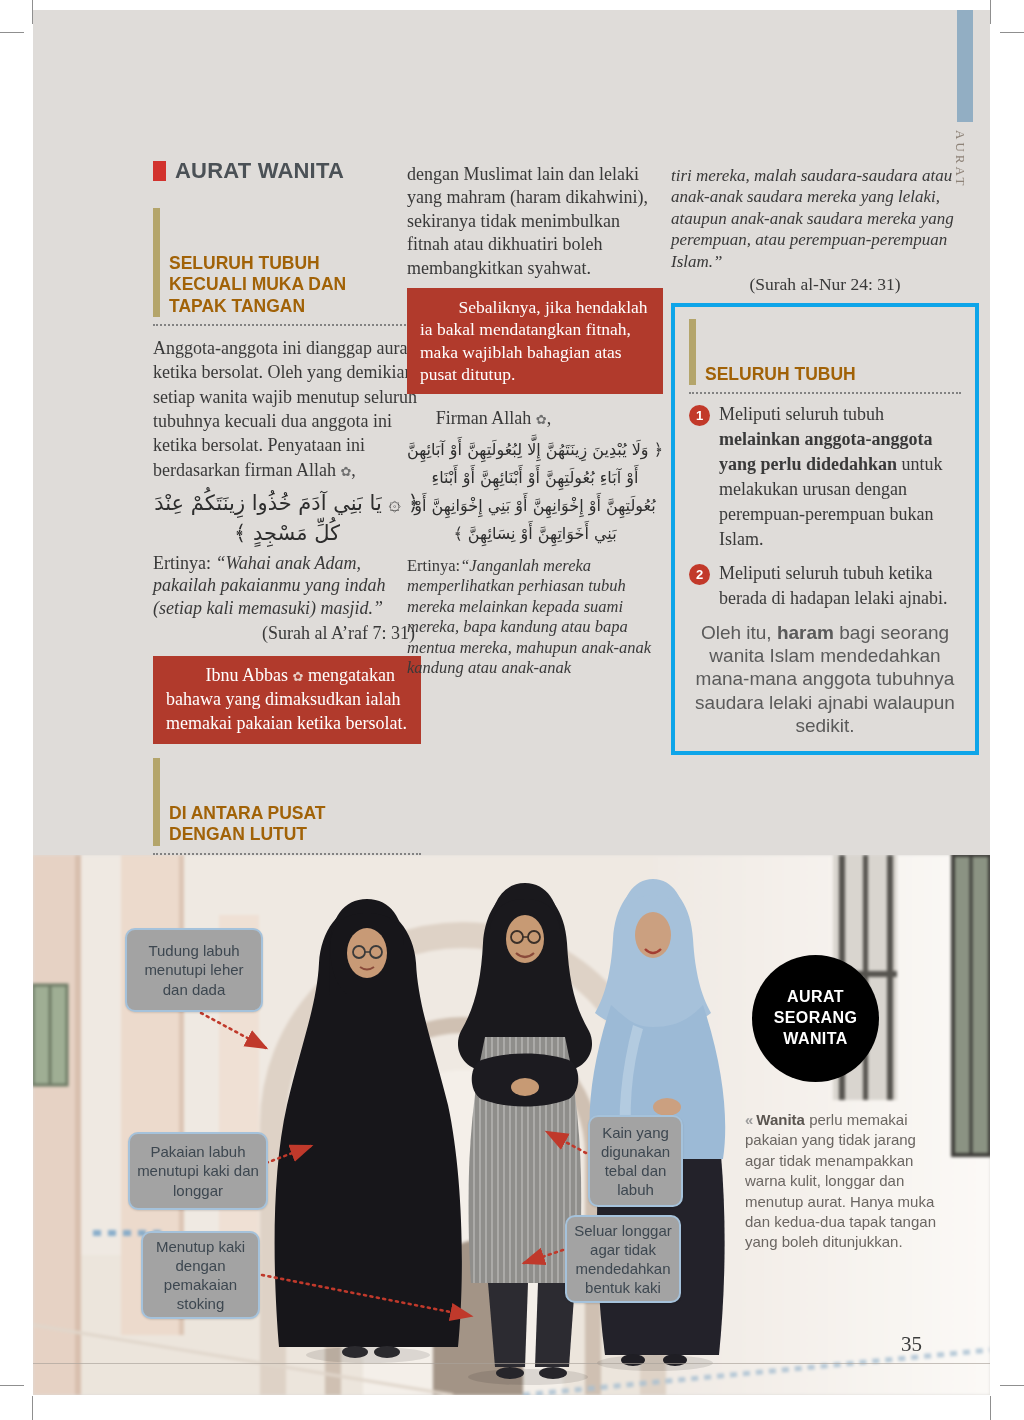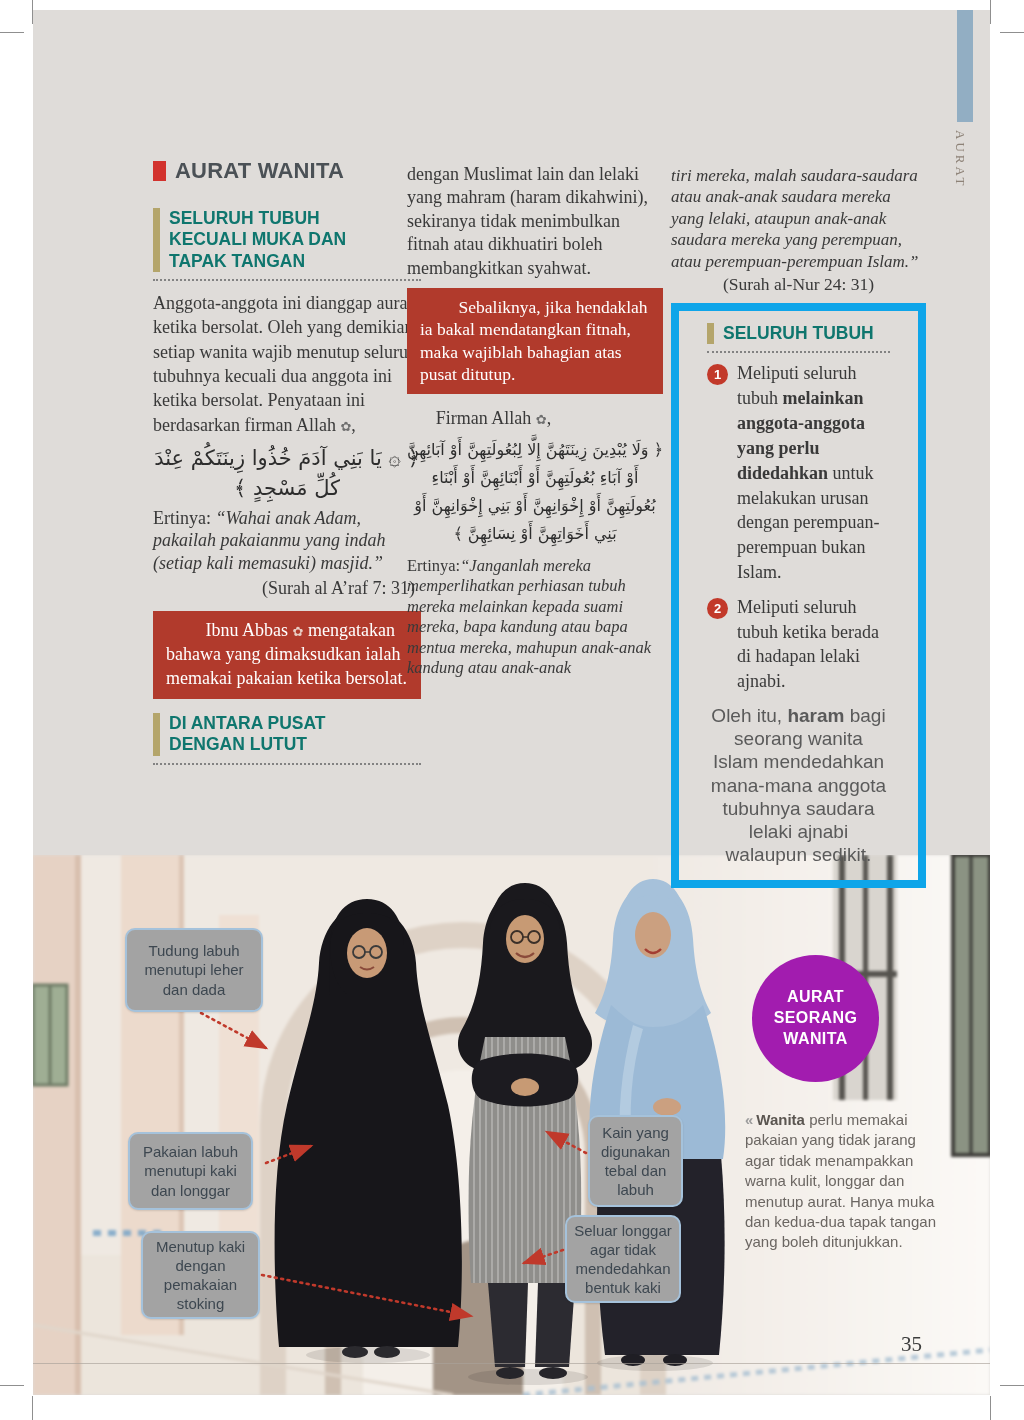--- a/index.html
+++ b/index.html
@@ -15,29 +15,29 @@
 
   
   .side-bar{position:absolute;left:924px;top:0;width:16px;height:112px;background:#92aec3;}
   .side-tab{position:absolute;left:919px;top:120px;writing-mode:vertical-rl;
             font:13px "Liberation Serif",serif;letter-spacing:3px;color:#8d8277;}
 
   
   .col{position:absolute;}
   #col1{left:120px;top:150px;width:268px;}
   #col2{left:374px;top:153px;width:256px;}
-  #col3{left:638px;top:155px;width:255px;}
+  #col3{left:638px;top:155px;width:308px;}
 
   .title-row{display:flex;align-items:center;gap:9px;margin-bottom:26px;}
   .title-sq{width:13px;height:20px;background:#d2322d;flex:none;}
   .title-text{font:800 22px/1 "Liberation Sans",sans-serif;color:#4b5156;letter-spacing:.2px;}
 
   .sec-head{display:flex;gap:9px;border-bottom:2px dotted #828282;padding-bottom:7px;margin-bottom:10px;}
   .sec-bar{width:7px;background:#b4a56b;flex:none;}
-  .sec-title{font:700 17.5px/1.22 "Liberation Sans",sans-serif;color:#0f766e;max-width:205px;}
+  .sec-title{font:700 17.5px/1.22 "Liberation Sans",sans-serif;color:#a16207;max-width:205px;margin-top:45px;}
 
   .body-serif{font:18px/1.35 "Liberation Serif",serif;color:#393939;}
   .hon{color:#6f6f6f;font-size:13px;}
 
   .arabic{direction:rtl;text-align:center;font:21px/30px "DejaVu Sans",sans-serif;
           color:#2d2d2d;margin:6px 0 4px;}
   .arabic2{direction:rtl;text-align:center;font:16px/28px "DejaVu Sans",sans-serif;
            color:#2d2d2d;margin:6px 0 0;}
 
   .trans{font-size:18px;line-height:1.25;color:#393939;margin-top:6px;}
@@ -45,37 +45,37 @@
   .trans2{font-size:16.5px;line-height:1.24;color:#393939;margin-top:8px;}
   .src{font:18px "Liberation Serif",serif;color:#393939;text-align:right;margin-top:4px;padding-right:6px;}
   .src3{font:17.5px "Liberation Serif",serif;color:#393939;text-align:center;margin-top:2px;}
 
   .redbox{background:#b13a2c;color:#fff;padding:8px 13px;margin-top:12px;
           font:18px/1.33 "Liberation Serif",serif;text-indent:2.2em;}
   .redbox .hon{color:#e9cfc6;}
 
   .cont-italic{font:italic 17px/1.26 "Liberation Serif",serif;color:#393939;}
 
-  .red-border-box{border:8px solid #0ea5e9;padding:12px 28px 10px;margin-top:8px;}
+  .red-border-box{border:4px solid #0ea5e9;padding:12px 14px 10px;margin-top:8px;}
   .num-item{display:flex;gap:9px;margin:8px 0 10px;}
   .num-badge{flex:none;width:21px;height:21px;border-radius:50%;background:#c2392a;color:#fff;
              font:700 13px/21px "Liberation Sans",sans-serif;text-align:center;margin-top:3px;}
   .num-text{font:18px/1.38 "Liberation Serif",serif;color:#393939;}
   .conclusion{font:19px/1.22 "Liberation Sans",sans-serif;color:#5a5a5a;text-align:center;
               margin:8px 2px 4px;}
 
   
   .photo{position:absolute;left:0;top:845px;width:957px;height:540px;}
   .photo svg{position:absolute;left:0;top:0;}
   .callout{position:absolute;background:#a3a3a3;border:2px solid #a5c2db;border-radius:10px;
            padding:6px;font:15px/1.28 "Liberation Sans",sans-serif;color:#3d4750;text-align:center;
            display:flex;align-items:center;justify-content:center;box-sizing:border-box;z-index:3;
            box-shadow:0 1px 2px rgba(0,0,0,.12);}
   .badge{position:absolute;left:719px;top:100px;width:127px;height:127px;border-radius:50%;
-         background:#a21caf;color:#fff;font:700 16px/1.3 "Liberation Sans",sans-serif;
+         background:#000000;color:#fff;font:700 16px/1.3 "Liberation Sans",sans-serif;
          display:flex;align-items:center;justify-content:center;text-align:center;
          padding:0 16px;box-sizing:border-box;letter-spacing:.4px;z-index:3;}
   .caption{position:absolute;left:712px;top:255px;width:200px;z-index:3;
            font:15px/1.36 "Liberation Sans",sans-serif;color:#6b6662;}
   .caption .cap-icon{color:#9c9c9c;font-weight:700;margin-right:3px;}
   .caption .cap-bold{font-weight:700;color:#5a5550;}
 
   .pagenum{position:absolute;left:868px;top:1322px;font:21px "Liberation Serif",serif;
            color:#3c3c3c;z-index:4;}
   .hairline{position:absolute;left:0;top:1353px;width:957px;height:1px;background:#a9a29a;
@@ -196,21 +196,21 @@
         <line x1="233" y1="308" x2="278" y2="291" marker-end="url(#ah)"></line>
         <line x1="229" y1="420" x2="438" y2="461" marker-end="url(#ah)"></line>
         <line x1="553" y1="298" x2="514" y2="277" marker-end="url(#ah)"></line>
         <line x1="530" y1="395" x2="491" y2="408" marker-end="url(#ah)"></line>
       </g>
     </svg>
 
     <div class="callout" style="left:92px;top:73px;width:138px;height:84px;">
       <span>Tudung labuh menutupi leher dan dada</span>
     </div>
-    <div class="callout" style="left:95px;top:277px;width:125px;height:78px;">
+    <div class="callout" style="left:95px;top:277px;width:140px;height:78px;">
       <span>Pakaian labuh menutupi kaki dan longgar</span>
     </div>
     <div class="callout" style="left:108px;top:376px;width:119px;height:88px;">
       <span>Menutup kaki dengan pemakaian stoking</span>
     </div>
     <div class="callout" style="left:555px;top:260px;width:95px;height:92px;">
       <span>Kain yang digunakan tebal dan labuh</span>
     </div>
     <div class="callout" style="left:532px;top:360px;width:116px;height:88px;">
       <span>Seluar longgar agar tidak mendedahkan bentuk kaki</span>

